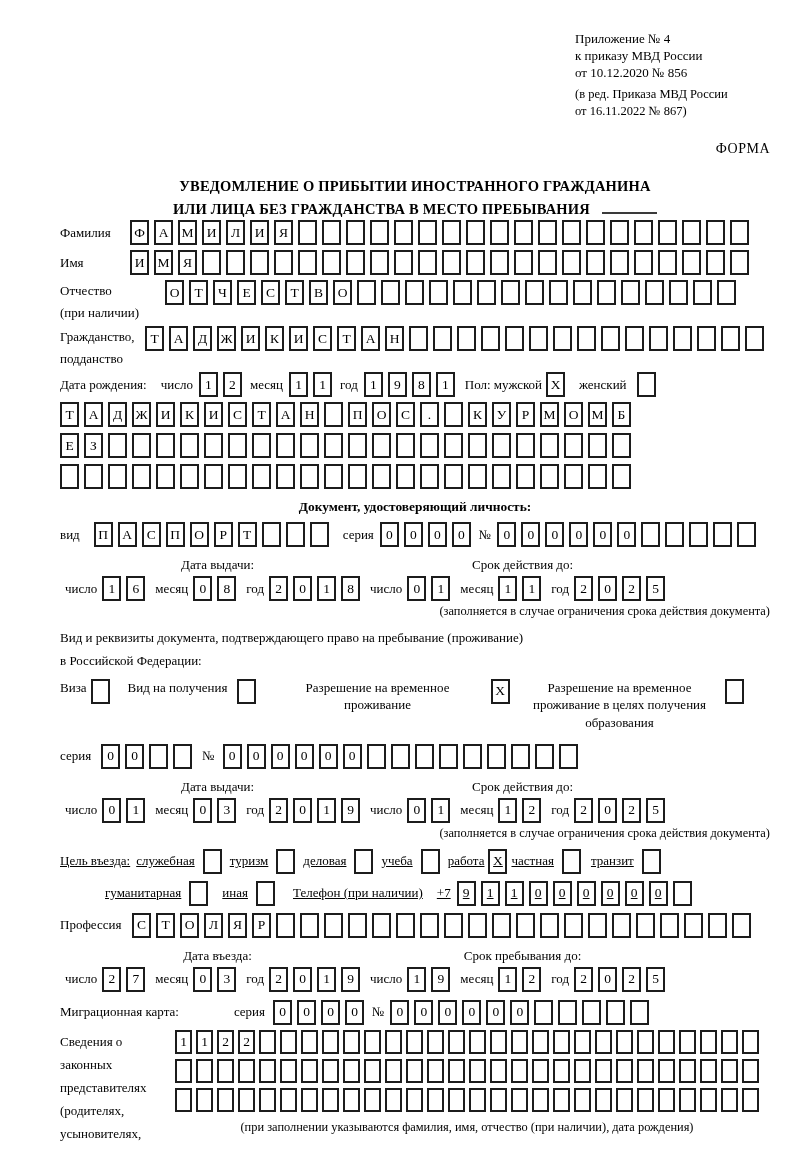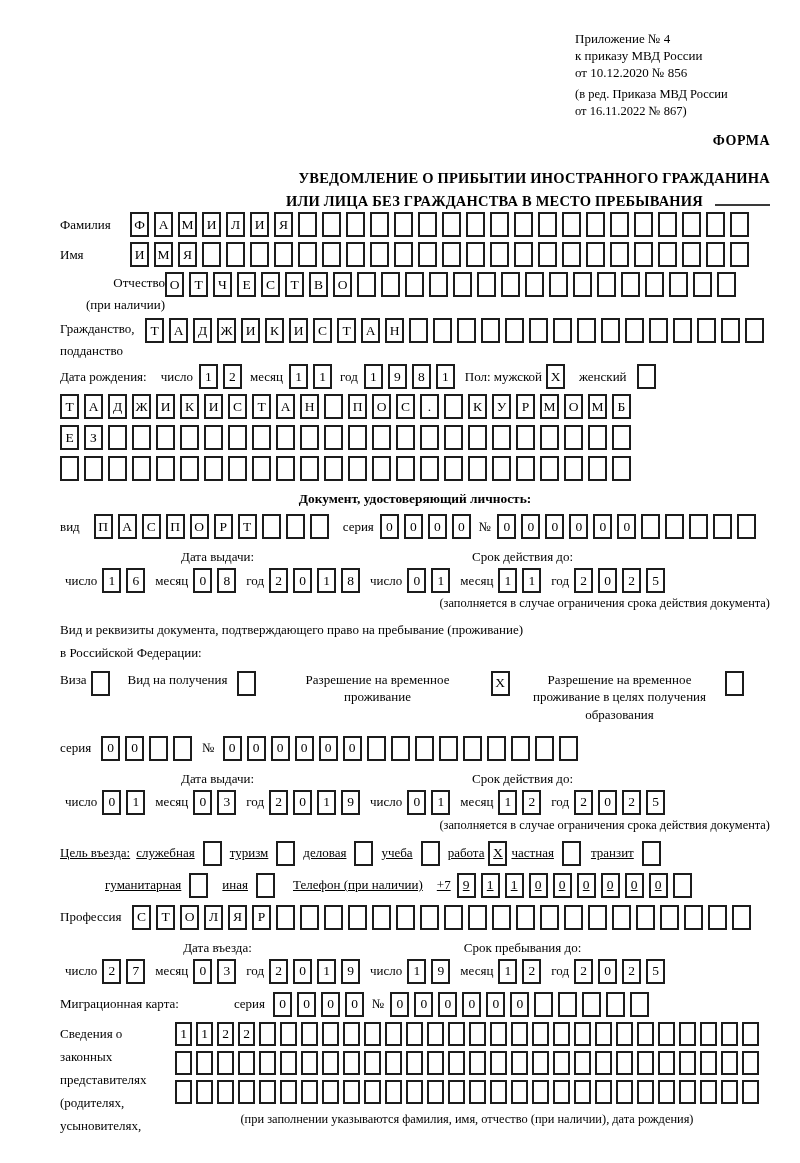--- a/index.html
+++ b/index.html
@@ -8,42 +8,42 @@
     width:800px; height:1163px; overflow:hidden;
     background:#ffffff; color:#000;
     font-family:"Liberation Serif", serif;
     font-size:13px;
   }
   .page { padding:30px 30px 0 60px; width:800px; }
 
   
   .annex { margin-left:auto; width:195px; line-height:1.32; }
   .annex .ed { margin-top:5px; font-size:12.5px; }
-  .forma { text-align:right; font-weight:bold; font-size:14px; margin-top:14px; letter-spacing:.5px; }
-
-  .title { text-align:right; font-weight:bold; font-size:14.5px; line-height:1.55; margin-top:18px; letter-spacing:.2px; }
+  .forma { text-align:right; font-weight:normal; font-size:14px; margin-top:22px; letter-spacing:.5px; }
+
+  .title { text-align:center; font-weight:bold; font-size:14.5px; line-height:1.55; margin-top:18px; letter-spacing:.2px; }
   .blank { display:inline-block; width:55px; border-bottom:2px solid #3a3a3a; margin-left:12px; }
 
   .sect { font-weight:bold; font-size:13.6px; margin:24px 0 16px 0; letter-spacing:.2px; }
 
   
   .cellrow { display:inline-flex; gap:5px; }
   .cell {
     width:19px; height:25px; border:2px solid #1c1c1c;
     display:inline-flex; align-items:center; justify-content:center;
     font-size:13.5px; background:#fff; flex:0 0 auto;
   }
   .tight { gap:4px; }
   .tight .cell { width:17px; height:24px; }
 
   .frow { display:flex; align-items:center; margin-bottom:5px; }
   .frow.top { align-items:flex-start; margin-bottom:2px; }
   .lblcol { flex:0 0 auto; line-height:22px; }
   .w70  { width:70px; }
-  .w105 { width:105px;text-align:right; }
+  .w105 { width:105px; }
   .w85  { width:85px; }
   .w135 { width:135px; }
 
   .inline { display:flex; align-items:center; flex-wrap:nowrap; margin-bottom:5px; }
   .inline > * { flex:0 0 auto; }
   .ml4{margin-left:4px}.ml6{margin-left:6px}.ml8{margin-left:8px}.ml10{margin-left:10px}.ml14{margin-left:14px}.ml18{margin-left:18px}
 
   .bp { display:flex; align-items:flex-start; margin-bottom:2px; }
   .bp .rows .cellrow { display:flex; margin-bottom:6px; }
 

